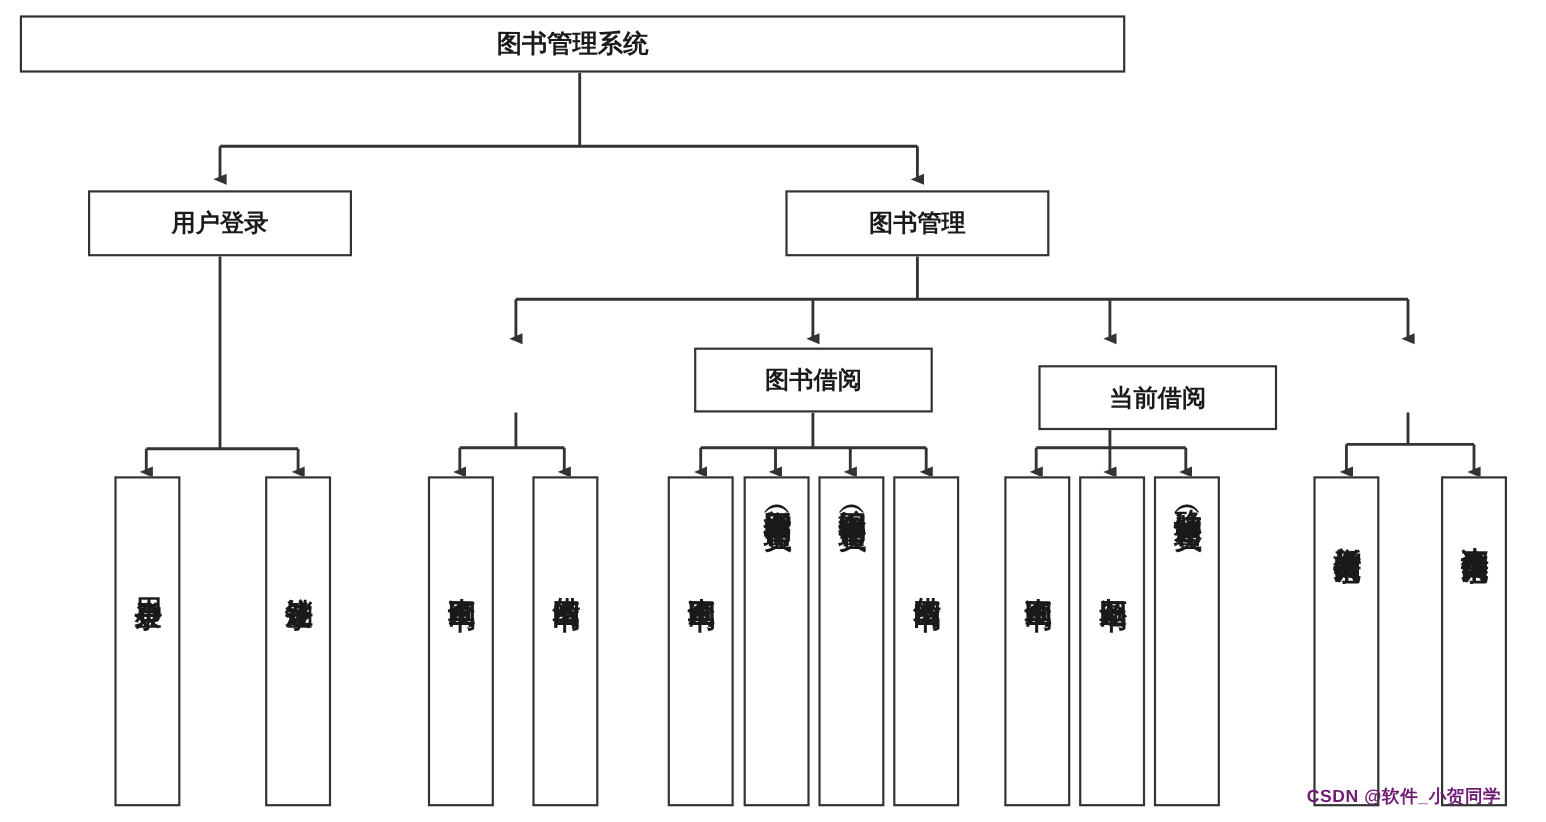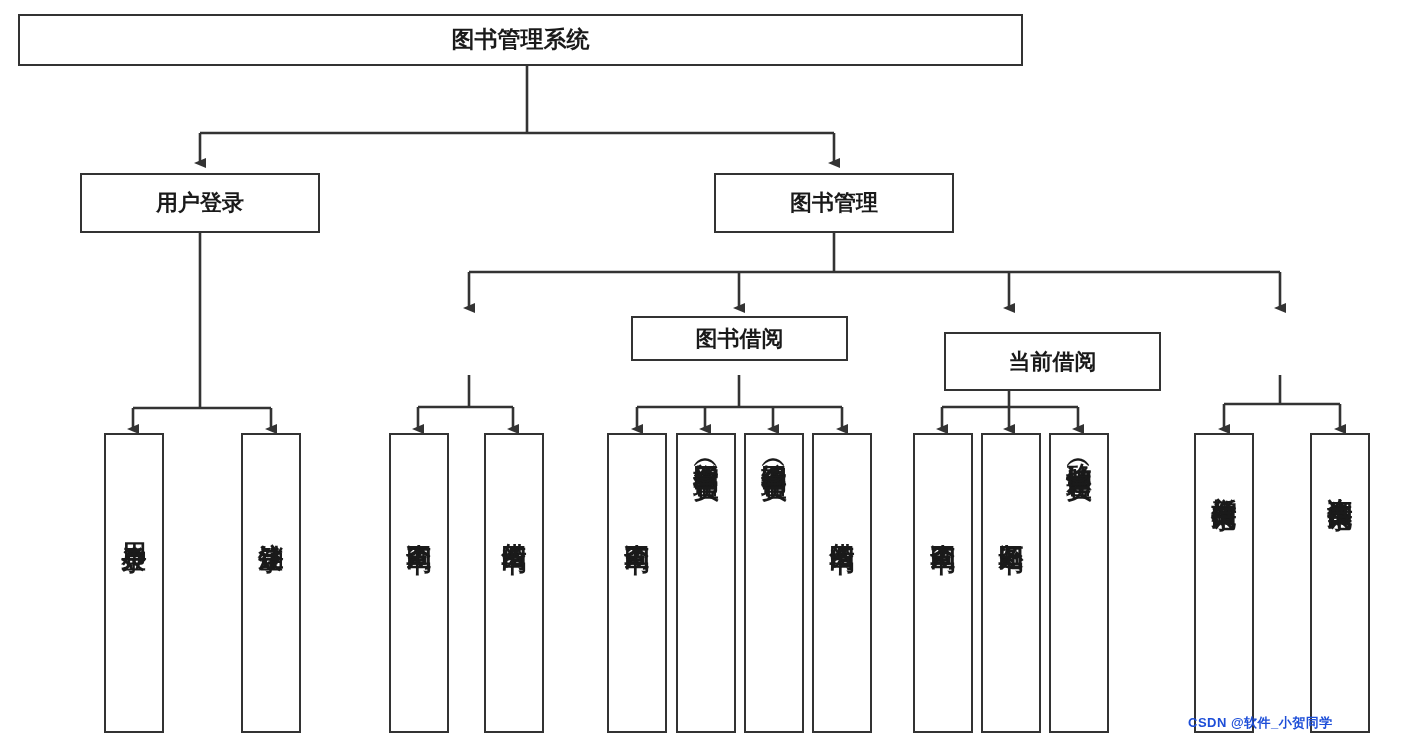--- a/index.html
+++ b/index.html
@@ -66,22 +66,22 @@
   .node.v.top .cap {
     margin-top: 6px;
   }
   .node.v.tall .cap {
     margin-top: 40px;
   }
   .watermark {
     position: absolute;
     left: 1188px;
     top: 714px;
-    font-size: 13px;
-    color: #1d4ed8;
+    font-size: 16px;
+    color: #701a75;
     white-space: nowrap;
     letter-spacing: 0.5px;
   }
 </style>
 </head>
 <body>
 
 <div id="canvas">
 
   <svg class="wires" viewBox="0 0 1405 747">
@@ -138,21 +138,21 @@
     <span class="cap">图书管理系统</span>
   </div>
 
   <div class="node h" style="left:80px; top:173px; width:240px; height:60px;">
     <span class="cap">用户登录</span>
   </div>
   <div class="node h" style="left:714px; top:173px; width:240px; height:60px;">
     <span class="cap">图书管理</span>
   </div>
 
-  <div class="node h" style="left:631px; top:316px; width:217px; height:45px;justify-content:center;">
+  <div class="node h" style="left:631px; top:316px; width:217px; height:59px;justify-content:center;">
     <span class="cap">图书借阅</span>
   </div>
   <div class="node h" style="left:901px; top:332px; width:217px; height:59px;margin-left:43px;">
     <span class="cap">当前借阅</span>
   </div>
 
   <div class="node v mid" style="left:104px; top:433px; width:60px; height:300px;">
     <span class="cap">用户登录</span>
   </div>
   <div class="node v mid" style="left:241px; top:433px; width:60px; height:300px;">

